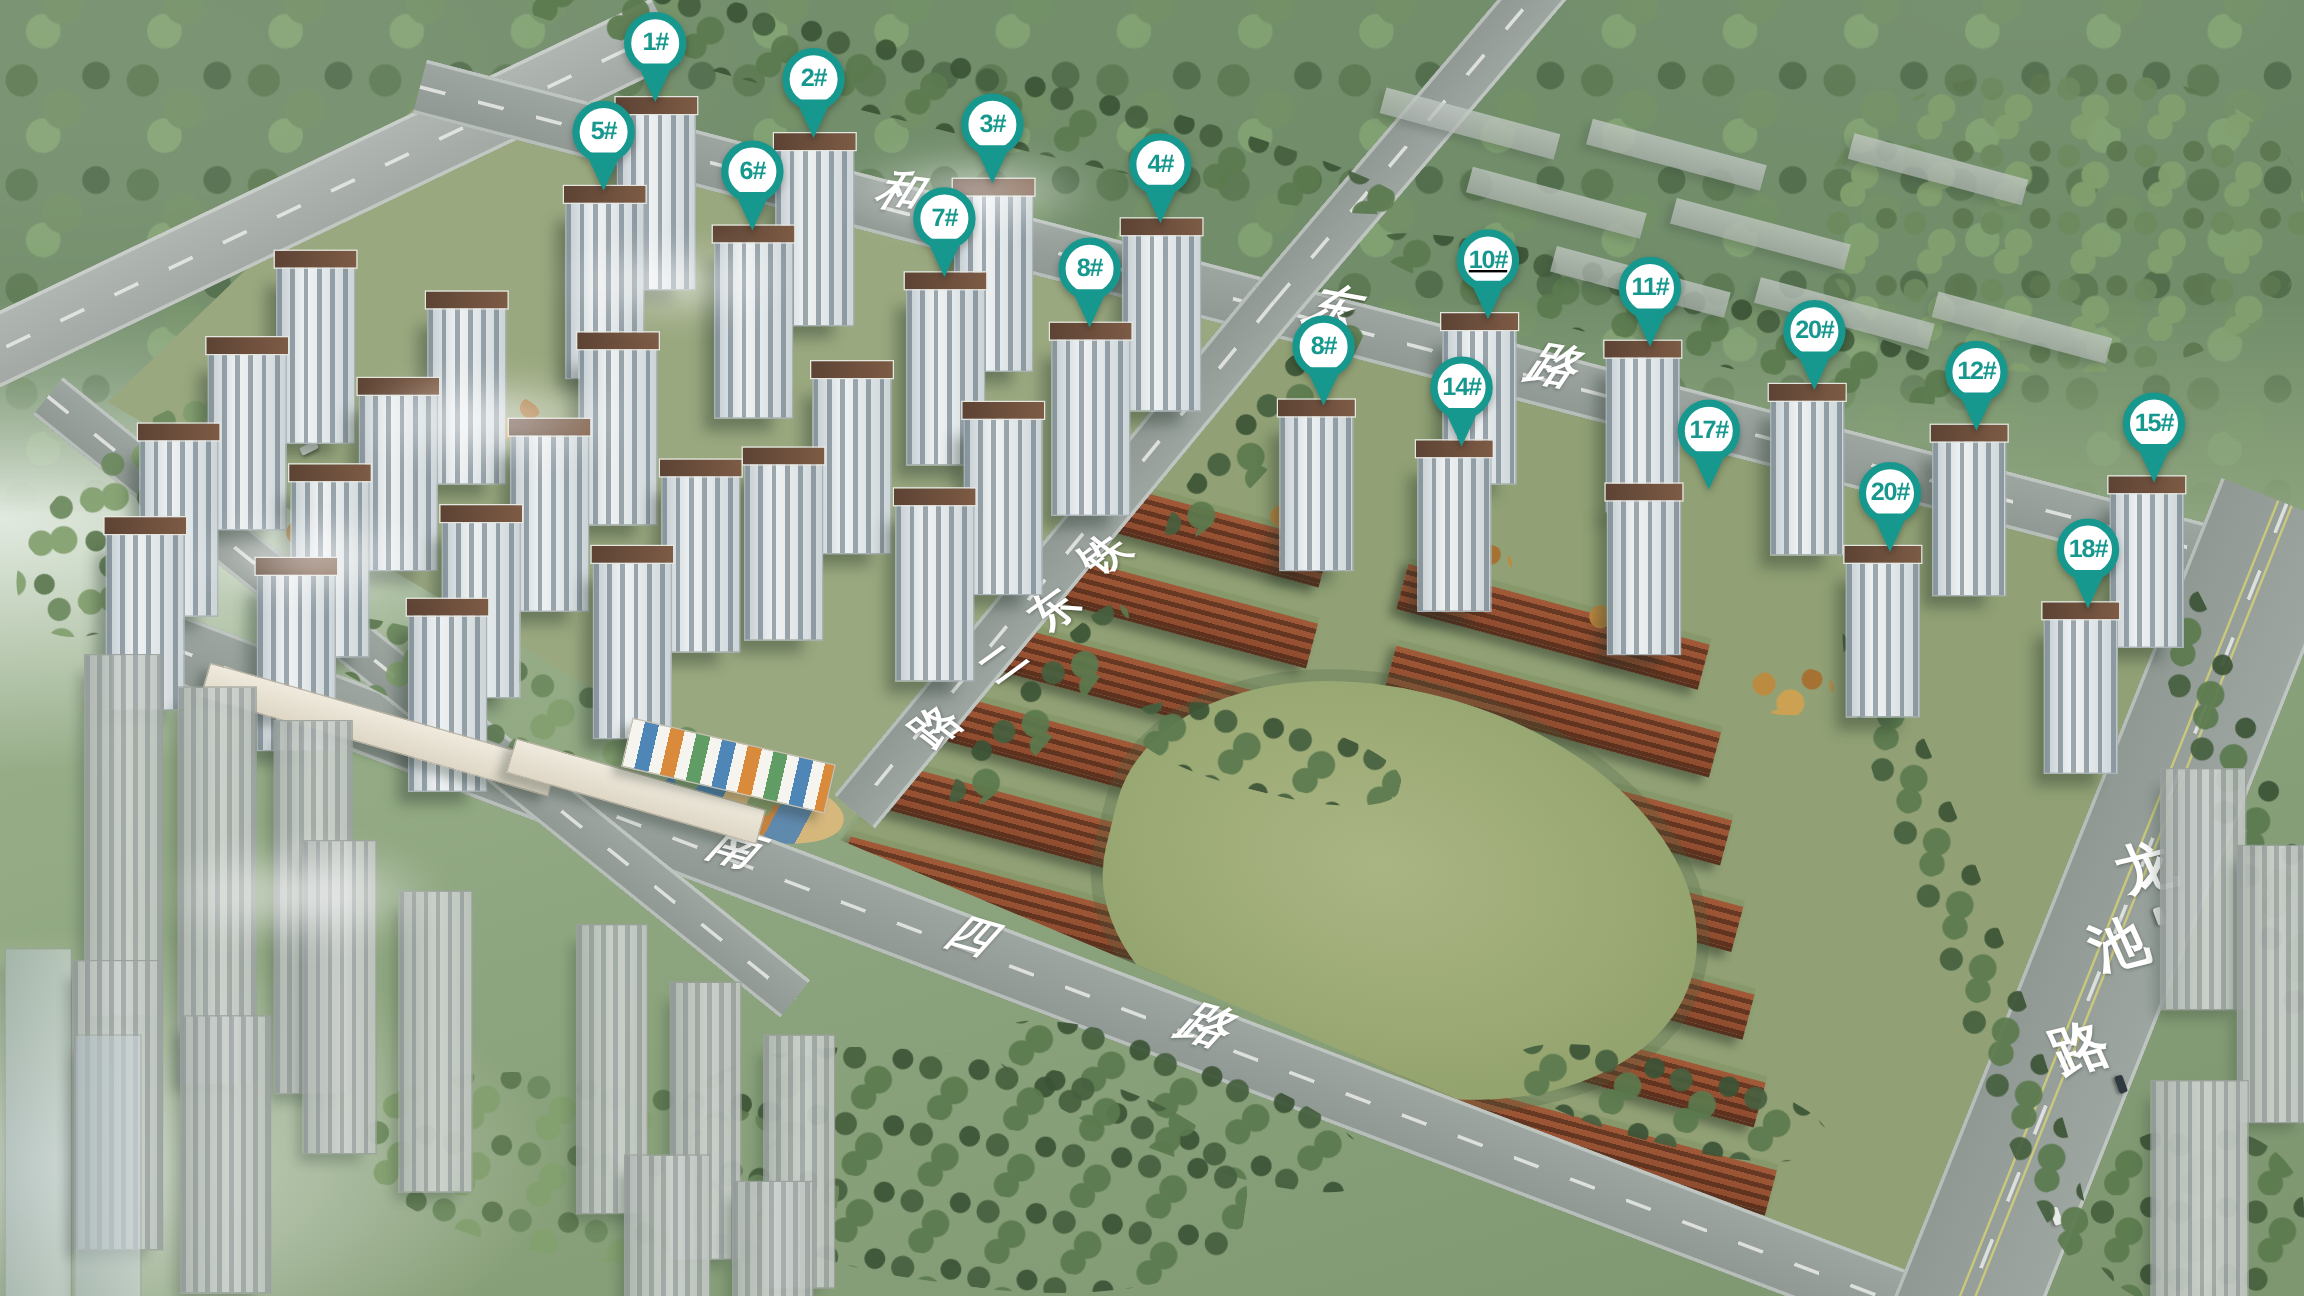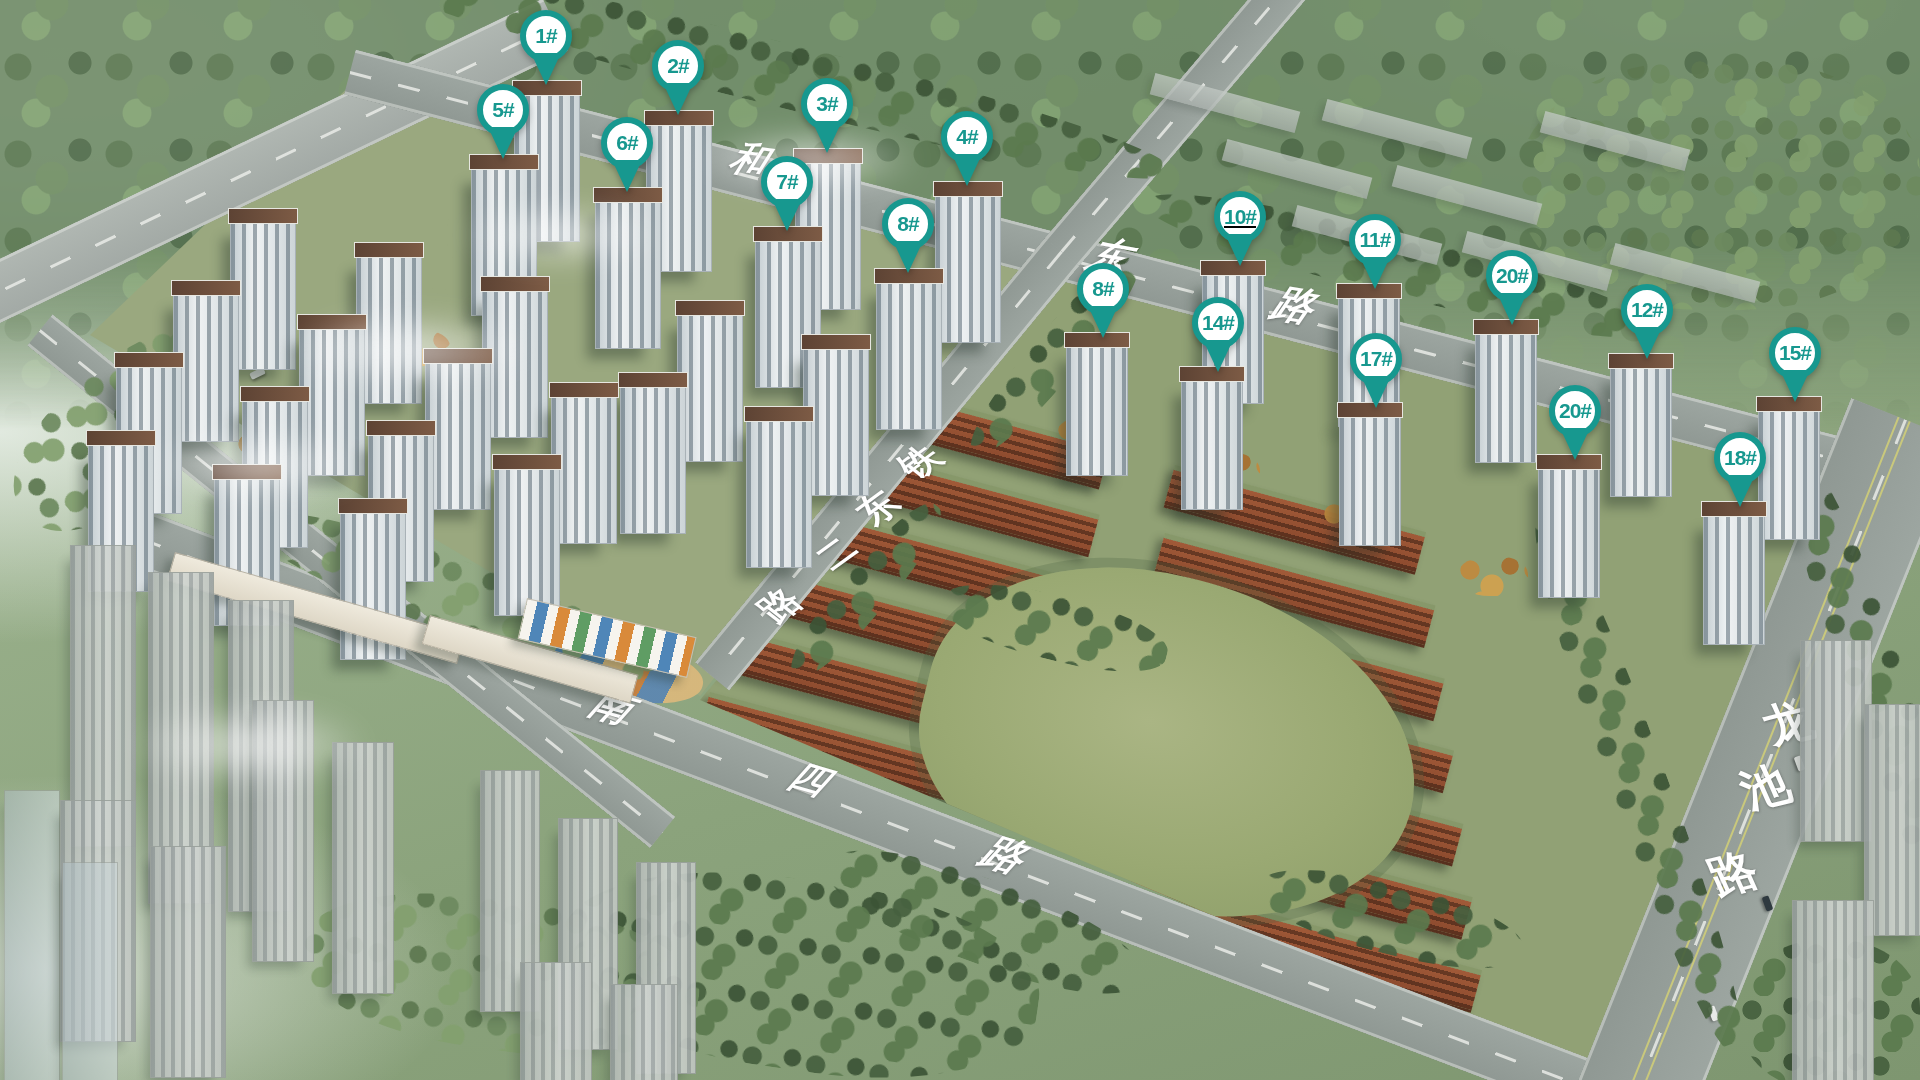--- a/index.html
+++ b/index.html
@@ -334,21 +334,21 @@
           <span>8#</span>
         </div>
         <div class="pin-t"></div>
       </div>
       <div class="pin" style="left: 1192px; top: 297px;">
         <div class="pin-c">
           <span>14#</span>
         </div>
         <div class="pin-t"></div>
       </div>
-      <div class="pin" style="left: 1350px; top: 333px;">
+      <div class="pin" style="left: 1350px; top: 333px; padding-left: 48px;">
         <div class="pin-c">
           <span>17#</span>
         </div>
         <div class="pin-t"></div>
       </div>
       <div class="pin" style="left: 1549px; top: 385px;">
         <div class="pin-c">
           <span>20#</span>
         </div>
         <div class="pin-t"></div>

